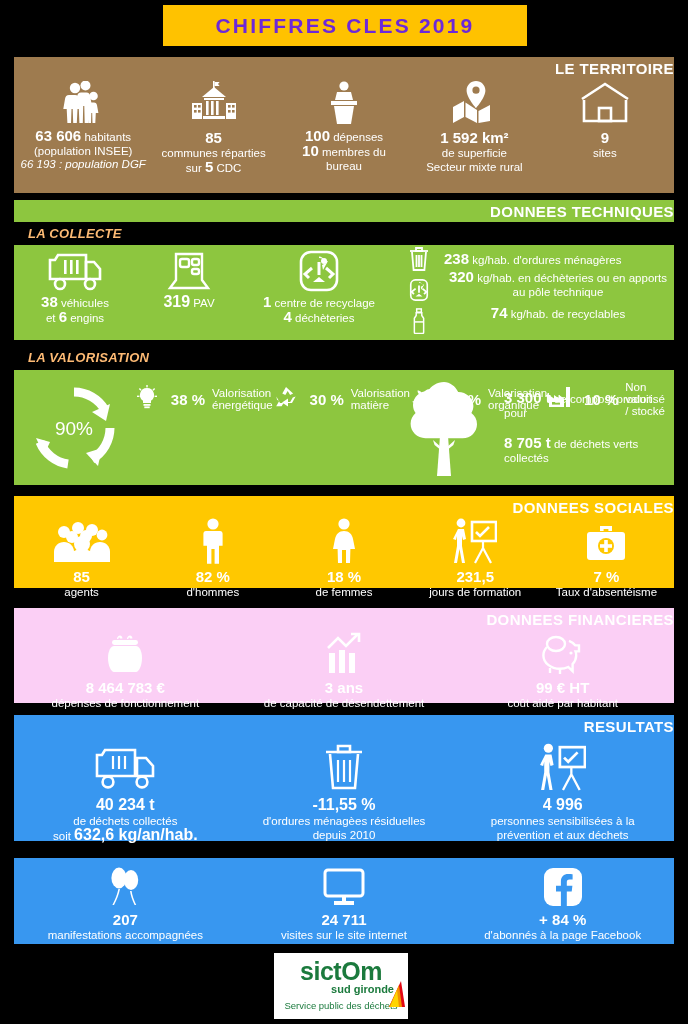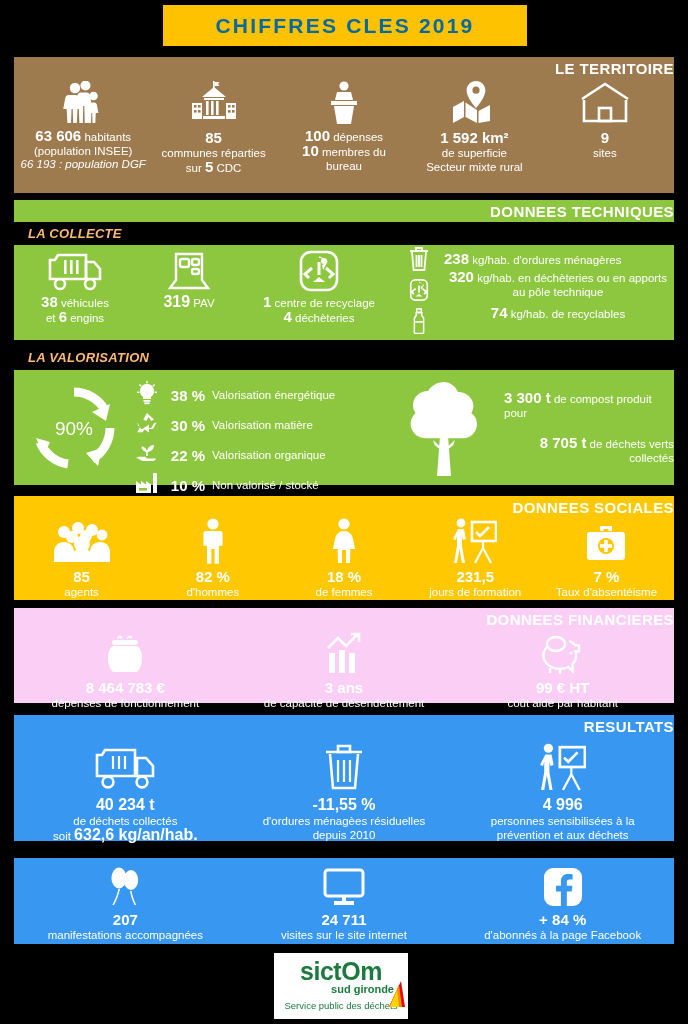--- a/index.html
+++ b/index.html
@@ -9,21 +9,21 @@
     overflow:hidden;position:relative;
   }
   .page{width:688px;height:1024px;position:relative;background:#000;}
 
   
   .title-bar{
     position:absolute;left:163px;top:5px;width:364px;height:41px;
     background:#FFC200;display:flex;align-items:center;justify-content:center;
   }
   .title-bar .t{
-    color:#0369a1;font-size:21px;font-weight:bold;letter-spacing:2.2px;
+    color:#6d28d9;font-size:21px;font-weight:bold;letter-spacing:2.2px;
   }
 
   
   .sec{position:absolute;left:14px;width:660px;}
   .sec-head{
     font-size:15px;font-weight:bold;color:#fff;letter-spacing:.4px;
     padding:3px 0 2px 12px;text-transform:uppercase;text-align:right;
   }
   .sub-head{
     font-style:italic;font-weight:bold;font-size:13px;color:#fdba74;
@@ -54,21 +54,21 @@
   #dt-sub{top:226px;height:18px;}
   #collecte{top:245px;height:95px;background:#8DC63F;}
   #collecte .row{padding:5px 2px 0 2px;}
   #collecte .ico{height:42px;margin-bottom:3px;}
 
   
   #val-sub{top:350px;height:18px;}
   #valorisation{top:370px;height:115px;background:#8DC63F;}
 
   
-  #sociales{top:496px;height:104px;background:#FFC800;}
+  #sociales{top:496px;height:92px;background:#FFC800;}
   #sociales .row{padding:0 2px;}
   #sociales .cell{flex:1;}
   #sociales .ico{height:46px;margin-bottom:4px;}
 
   
   #financieres{top:608px;height:95px;background:#FBCFF5;}
   #financieres .row{padding:0 2px;}
   #financieres .cell{flex:1;}
   #financieres .ico{height:45px;margin-bottom:4px;}
 
@@ -89,21 +89,21 @@
     position:absolute;left:274px;top:953px;width:134px;height:66px;
     background:#fff;display:flex;flex-direction:column;
     align-items:center;justify-content:center;overflow:hidden;
   }
   .logo-main{font-size:25px;font-weight:bold;color:#1B7A3D;line-height:23px;letter-spacing:-0.5px;}
   .logo-sub{font-size:11px;font-weight:bold;color:#1B7A3D;line-height:12px;align-self:flex-end;margin-right:14px;}
   .logo-foot{font-size:9.5px;color:#1B7A3D;line-height:12px;margin-top:5px;}
   .logo-flag{position:absolute;right:3px;top:24px;width:18px;height:30px;}
 
   
-  .stack{display:flex;flex-direction:column;}
+  .stack{display:flex;flex-direction:row;}
   .vline{display:flex;align-items:center;gap:7px;margin:1px 0;color:#fff;}
   .vline .pct{font-size:15px;font-weight:bold;min-width:38px;text-align:right;}
   .vline .txt{font-size:11.5px;}
 </style>
 </head>
 <body>
 
 <div class="page">
 
   <div class="title-bar">
@@ -400,21 +400,21 @@
           <path d="M50 70l-9-8 1.6 5 7.4 6z"></path>
           <path d="M54 70l9-8-1.6 5-7.4 6z"></path>
         </svg>
       </div>
 
       <div class="cell" style="flex:1;align-items:flex-start;justify-content:center;height:104px">
         <div class="lbl" style="text-align:left">
           <b>3 300 t</b>
           <span>de compost produit pour</span>
         </div>
-        <div class="lbl" style="text-align:right;margin-top:16px">
+        <div class="lbl" style="text-align:left;margin-top:16px">
           <b>8 705 t</b>
           <span>de déchets verts collectés</span>
         </div>
       </div>
 
     </div>
   </div>
 
   <div class="sec" id="sociales">
     <div class="sec-head">Donnees sociales</div>

